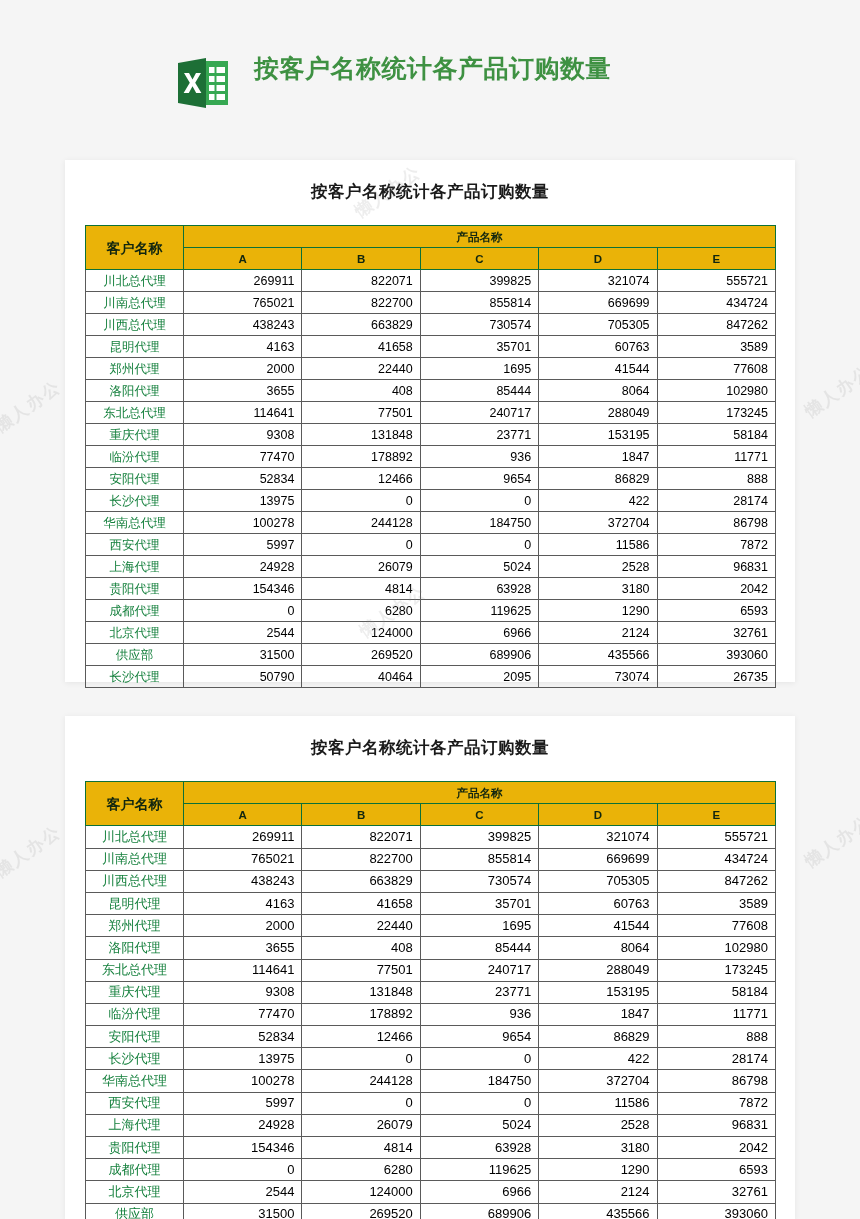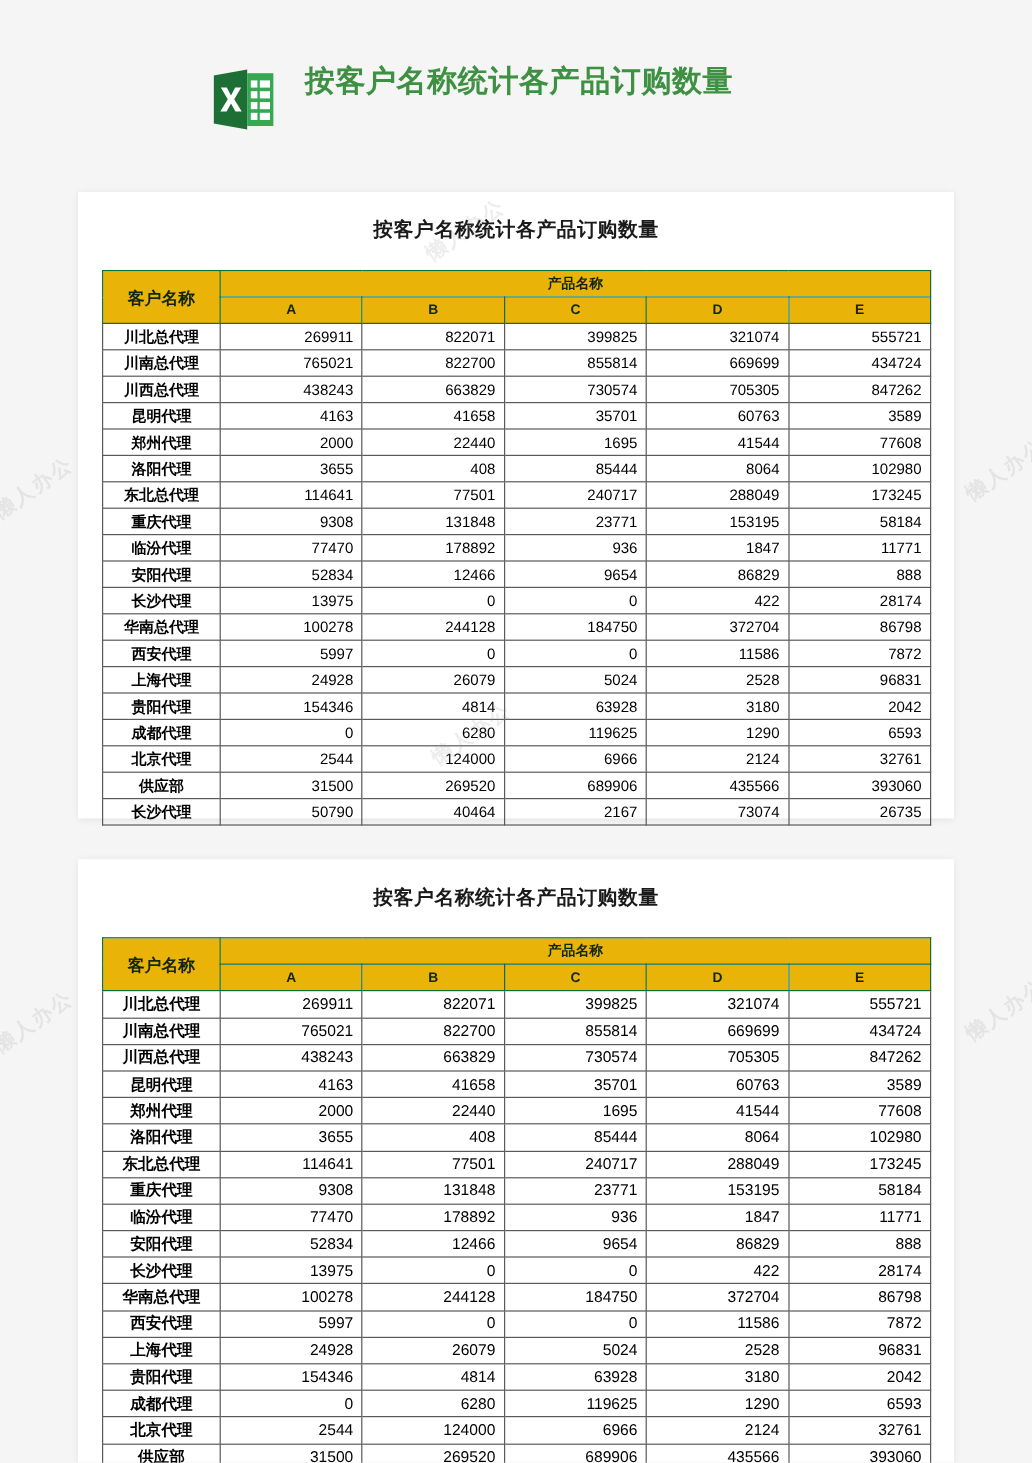--- a/index.html
+++ b/index.html
@@ -123,23 +123,23 @@
     font-size: 11.5px;
   }
   table.sheet thead th.name-cell {
     font-size: 14px;
   }
   table.sheet thead th.group {
     font-size: 11.5px;
   }
   table.sheet tbody td.rowname {
     text-align: center;
-    font-weight: bold;
+    font-weight: normal;
     font-size: 12.5px;
-    color: #000000;
+    color: #15803d;
   }
   table.sheet tbody td.num {
     text-align: right;
     font-size: 12.5px;
     color: #000000;
     padding-right: 7px;
   }
   
   #card-2 table.sheet th,
   #card-2 table.sheet td { height: 22.2px; }
@@ -349,21 +349,21 @@
             <td class="num">31500</td>
             <td class="num">269520</td>
             <td class="num">689906</td>
             <td class="num">435566</td>
             <td class="num">393060</td>
           </tr>
           <tr>
             <td class="rowname">长沙代理</td>
             <td class="num">50790</td>
             <td class="num">40464</td>
-            <td class="num">2167</td>
+            <td class="num">2095</td>
             <td class="num">73074</td>
             <td class="num">26735</td>
           </tr>
         </tbody>
     </table>
   </div>
 </div>
 
 <div class="card" id="card-2">
   <div class="card-title">按客户名称统计各产品订购数量</div>

